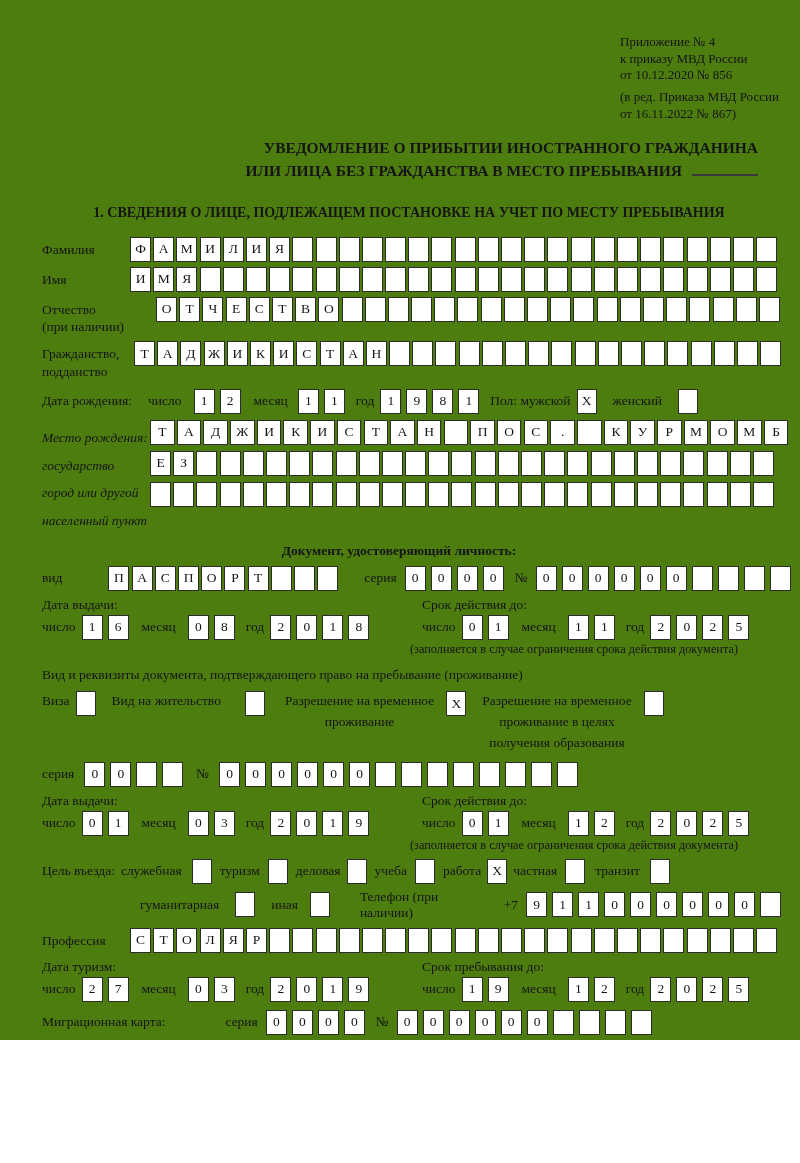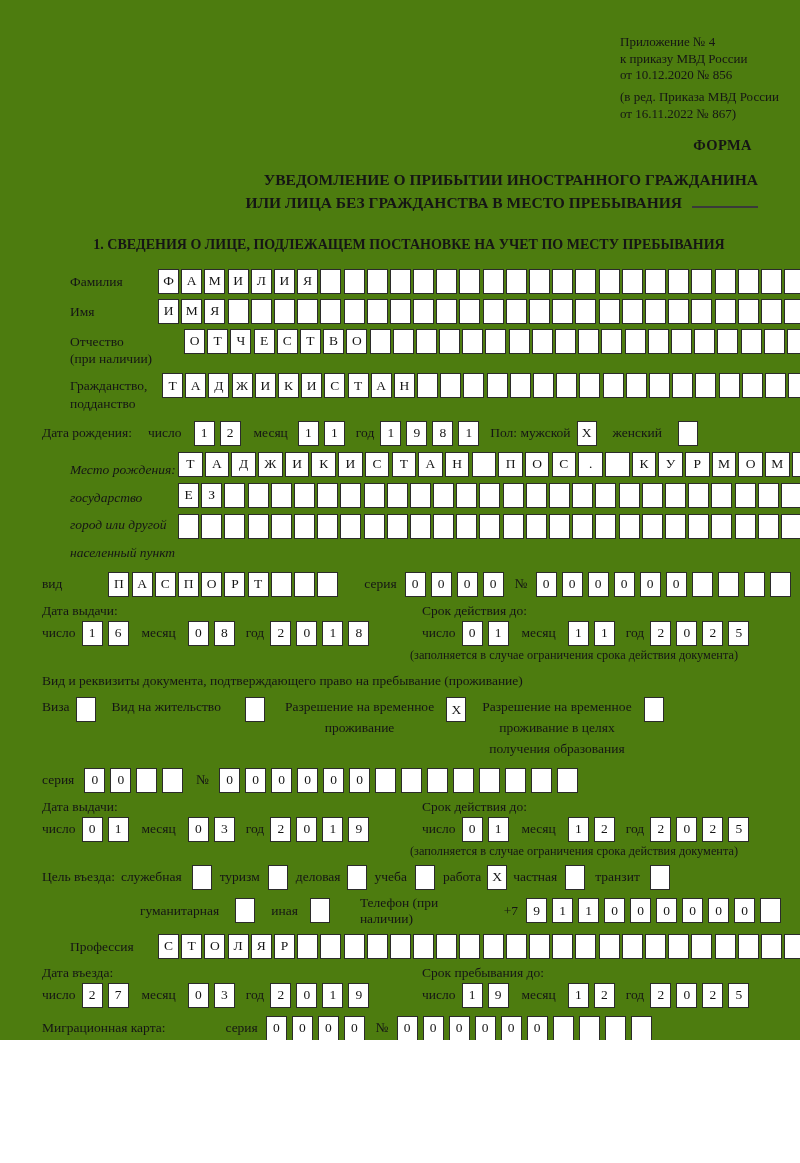--- a/index.html
+++ b/index.html
@@ -8,21 +8,21 @@
 
   .hdr-right{margin-left:578px;font-size:13px;line-height:1.28;}
   .hdr-right .gap{margin-top:5px;}
   .forma{text-align:right;padding-right:34px;font-weight:bold;font-size:14.5px;margin-top:15px;letter-spacing:.4px;}
 
   .title{text-align:right;font-weight:bold;font-size:15.5px;line-height:1.5;margin-top:14px;margin-right:28px;}
   .blank-line{display:inline-block;width:66px;border-bottom:2.2px solid #3a3a3a;margin-left:10px;vertical-align:baseline;}
 
   .section-heading{font-weight:bold;font-size:14px;text-align:center;margin-top:22px;margin-bottom:16px;margin-right:10px;}
 
-  .row{display:flex;align-items:flex-start;margin-bottom:5px;margin-left:28px;}
+  .row{display:flex;align-items:flex-start;margin-bottom:5px;}
   .lbl{font-size:13.5px;line-height:1.32;flex-shrink:0;padding-top:4px;}
   .w88{width:88px}.w114{width:114px}.w92{width:92px}.w108{width:108px}.w91{width:91px}
   .lh2 div{line-height:2.05;font-style:italic;}
   .lh16 div{line-height:1.56;}
 
   .cells{display:flex;flex-wrap:nowrap;}
   .cell{box-sizing:border-box;width:21px;height:25px;border:1.7px solid #2b2b2b;margin-right:2.2px;display:flex;align-items:center;justify-content:center;font-size:13.5px;flex-shrink:0;background:#fff;}
   .cells.wide .cell{width:24.5px;}
   .cells.sp .cell{margin-right:5px;}
   .checkbox{box-sizing:border-box;width:20px;height:25px;border:1.7px solid #2b2b2b;display:inline-flex;align-items:center;justify-content:center;font-size:13.5px;flex-shrink:0;background:#fff;}
@@ -54,21 +54,20 @@
 <div class="page">
 
   <div class="hdr-right">
     <div>Приложение № 4</div>
     <div>к приказу МВД России</div>
     <div>от 10.12.2020 № 856</div>
     <div class="gap">(в ред. Приказа МВД России</div>
     <div>от 16.11.2022 № 867)</div>
   </div>
 
-  <div class="forma">ФОРМА</div>
 
   <div class="title">
     <div>УВЕДОМЛЕНИЕ О ПРИБЫТИИ ИНОСТРАННОГО ГРАЖДАНИНА</div>
     <div><span>ИЛИ ЛИЦА БЕЗ ГРАЖДАНСТВА В МЕСТО ПРЕБЫВАНИЯ</span><span class="blank-line"></span></div>
   </div>
 
   <div class="section-heading">1. СВЕДЕНИЯ О ЛИЦЕ, ПОДЛЕЖАЩЕМ ПОСТАНОВКЕ НА УЧЕТ ПО МЕСТУ ПРЕБЫВАНИЯ</div>
 
   <div class="row">
     <div class="lbl w88">Фамилия</div>
@@ -324,20 +323,21 @@
           <span class="cell"></span>
           <span class="cell"></span>
           <span class="cell"></span>
           <span class="cell"></span>
           <span class="cell"></span>
           <span class="cell"></span>
         </div>
     </div>
   </div>
 
+  <div class="center-bold">Документ, удостоверяющий личность:</div>
 
   <div class="iline">
     <span>вид</span>
     <span class="cells ml46">
         <span class="cell">П</span>
         <span class="cell">А</span>
         <span class="cell">С</span>
         <span class="cell">П</span>
         <span class="cell">О</span>
         <span class="cell">Р</span>
@@ -579,21 +579,21 @@
         <span class="cell"></span>
         <span class="cell"></span>
         <span class="cell"></span>
         <span class="cell"></span>
         <span class="cell"></span>
       </div>
   </div>
 
   <div class="dates">
     <div class="dcol-left">
-      <div class="dtitle">Дата въезда:</div>
+      <div class="dtitle">Дата туризм:</div>
       <div class="dline">
         <span>число</span>
         <span class="cells sp ml6">
             <span class="cell">2</span>
             <span class="cell">7</span>
           </span>
         <span class="ml8">месяц</span>
         <span class="cells sp ml12">
             <span class="cell">0</span>
             <span class="cell">3</span>

